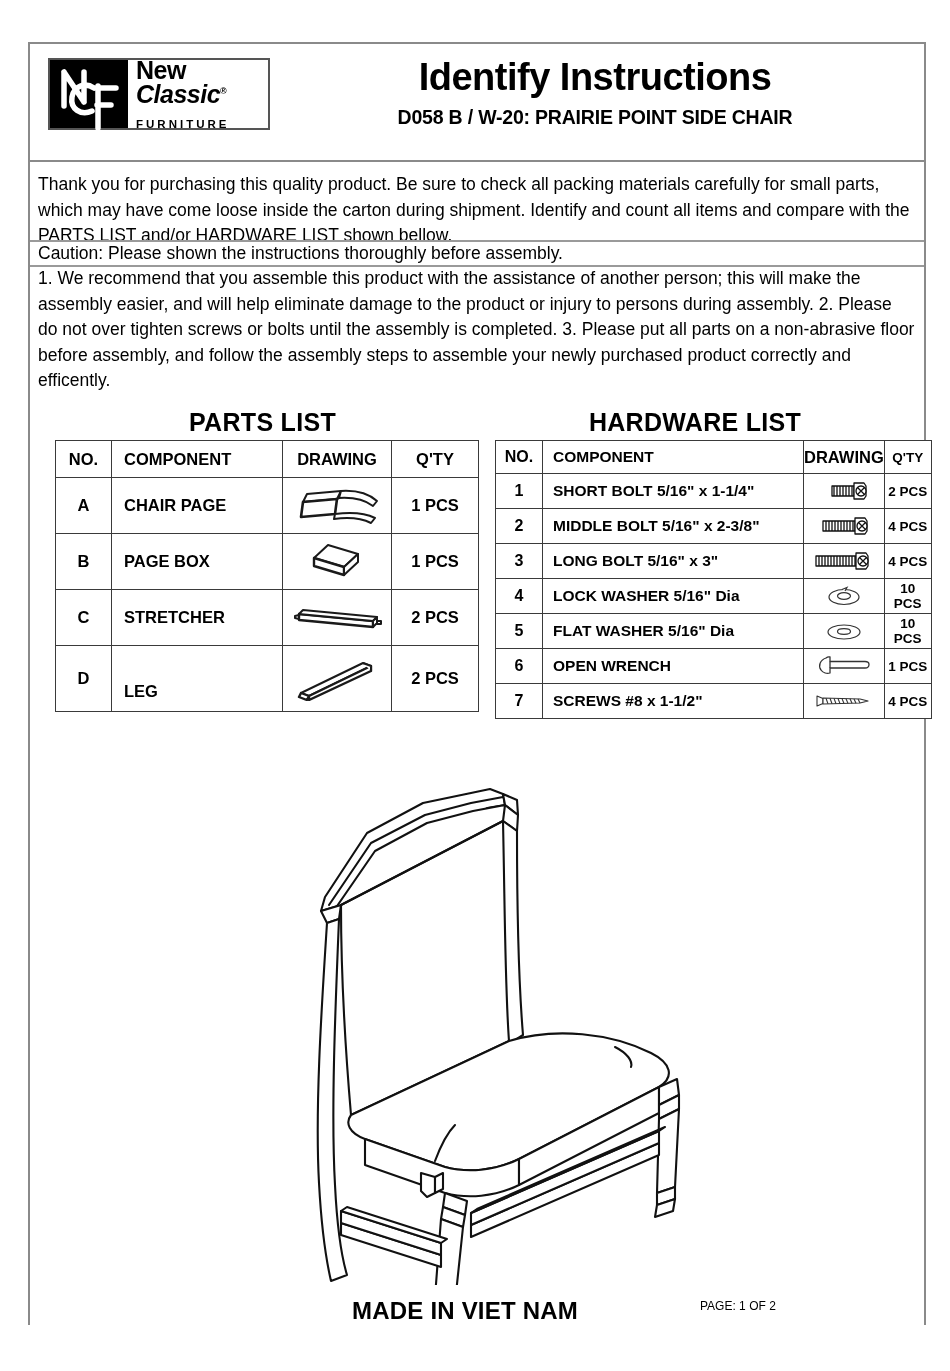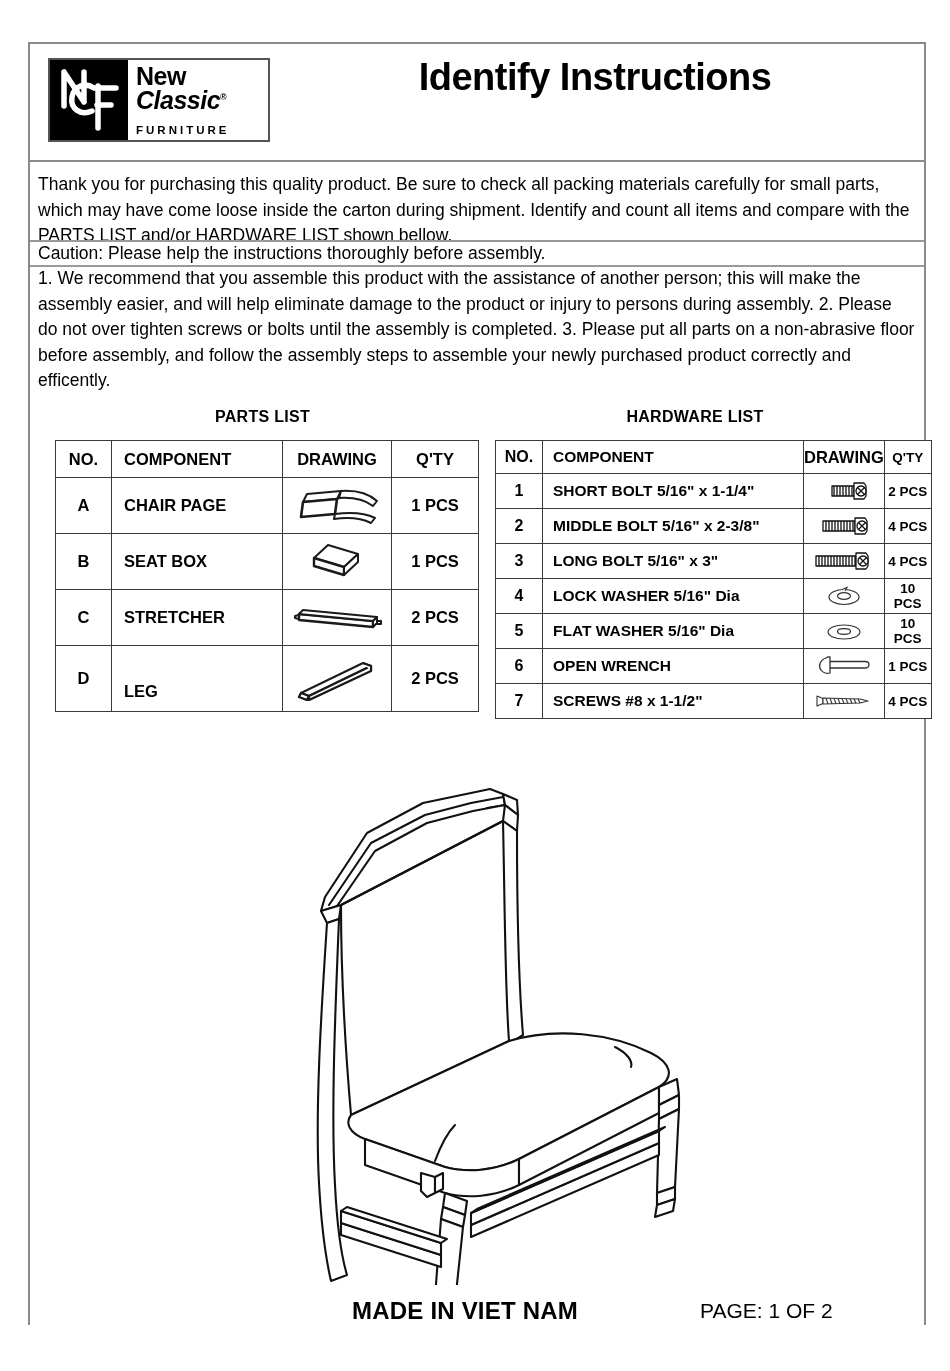--- a/index.html
+++ b/index.html
@@ -37,21 +37,21 @@
     width: 894px;
     height: 118px;
     box-sizing: border-box;
     border-bottom: 2px solid #8a8a8a;
   }
   #logo-box {
     position: absolute;
     left: 18px;
     top: 14px;
     width: 222px;
-    height: 84px;
+    height: 72px;
     border: 2px solid #555;
     box-sizing: border-box;
     display: flex;
     background: #ffffff;
   }
   #logo-mono {
     width: 78px;
     background: #000000;
     position: relative;
     flex: none;
@@ -143,21 +143,21 @@
     left: 38px;
     top: 266px;
     width: 878px;
     font-size: 17.5px;
     line-height: 25.5px;
   }
 
   
   .section-title {
     position: absolute;
-    font-size: 16px;
+    font-size: 25px;
     font-weight: bold;
     letter-spacing: 0.3px;
   }
   #parts-title { left: 55px; top: 408px; width: 415px; text-align: center; }
   #hw-title    { left: 495px; top: 408px; width: 400px; text-align: center; }
 
   
   table.lt {
     position: absolute;
     border-collapse: collapse;
@@ -214,21 +214,21 @@
     text-align: center;
     font-size: 24px;
     font-weight: bold;
     letter-spacing: 0.2px;
   }
   #page-no {
     position: absolute;
     left: 700px;
     top: 1299px;
     width: 200px;
-    font-size: 21px;
+    font-size: 12px;
   }
 </style>
 </head>
 <body>
 
 <div id="page-frame"></div>
 
 <div id="header">
 
   <div id="logo-box">
@@ -243,25 +243,26 @@
       </svg>
     </div>
     <div id="logo-words">
       <div class="logo-new">New</div>
       <div class="logo-classic"><span>Classic</span><sup>®</sup></div>
       <div class="logo-furniture">FURNITURE</div>
     </div>
   </div>
 
   <div id="title-main">Identify Instructions</div>
+  <div id="title-sub">D058 B / W-20: PRAIRIE POINT SIDE CHAIR</div>
 </div>
 
 <div id="intro">Thank you for purchasing this quality product. Be sure to check all packing materials carefully for small parts, which may have come loose inside the carton during shipment. Identify and count all items and compare with the PARTS LIST and/or HARDWARE LIST shown bellow.</div>
 <div class="rule" id="rule-caution-top"></div>
-<div id="caution">Caution: Please help the instructions thoroughly before assembly.</div>
+<div id="caution">Caution: Please shown the instructions thoroughly before assembly.</div>
 <div class="rule" id="rule-caution-bot"></div>
 <div id="notes">1. We recommend that you assemble this product with the assistance of another person; this will make the assembly easier, and will help eliminate damage to the product or injury to persons during assembly. 2. Please do not over tighten screws or bolts until the assembly is completed. 3. Please put all parts on a non-abrasive floor before assembly, and follow the assembly steps to assemble your newly purchased product correctly and efficently.</div>
 
 <div class="section-title" id="parts-title">PARTS  LIST</div>
 
 <table class="lt" id="parts-table">
   <tbody>
       <tr>
     <th class="pt-no">NO.</th>
     <th class="pt-comp" style="text-align:left;padding-left:12px;">COMPONENT</th>
@@ -281,21 +282,21 @@
           <path d="M48 14 L46 15"></path>
           <path d="M44 30 C60 28 74 29 84 34 L80 39 C70 34 58 33 43 35 Z"></path>
         </g>
       </svg>
     </td>
     <td class="pt-qty">1 PCS</td>
   </tr>
 
   <tr>
     <td class="pt-no">B</td>
-    <td class="pt-comp">SEAT BOX</td>
+    <td class="pt-comp">PAGE BOX</td>
     <td class="pt-draw draw-cell">
       <svg width="70" height="44" viewBox="0 0 70 44" aria-hidden="true">
         <g fill="#fff" stroke="#1a1a1a" stroke-width="2" stroke-linejoin="round">
           <path d="M26 5 L56 14 L42 27 L12 18 Z"></path>
           <path d="M12 18 L42 27 L42 35 L12 26 Z" stroke-width="2.4"></path>
           <path d="M42 27 L56 14 L56 22 L42 35 Z"></path>
         </g>
       </svg>
     </td>
     <td class="pt-qty">1 PCS</td>

